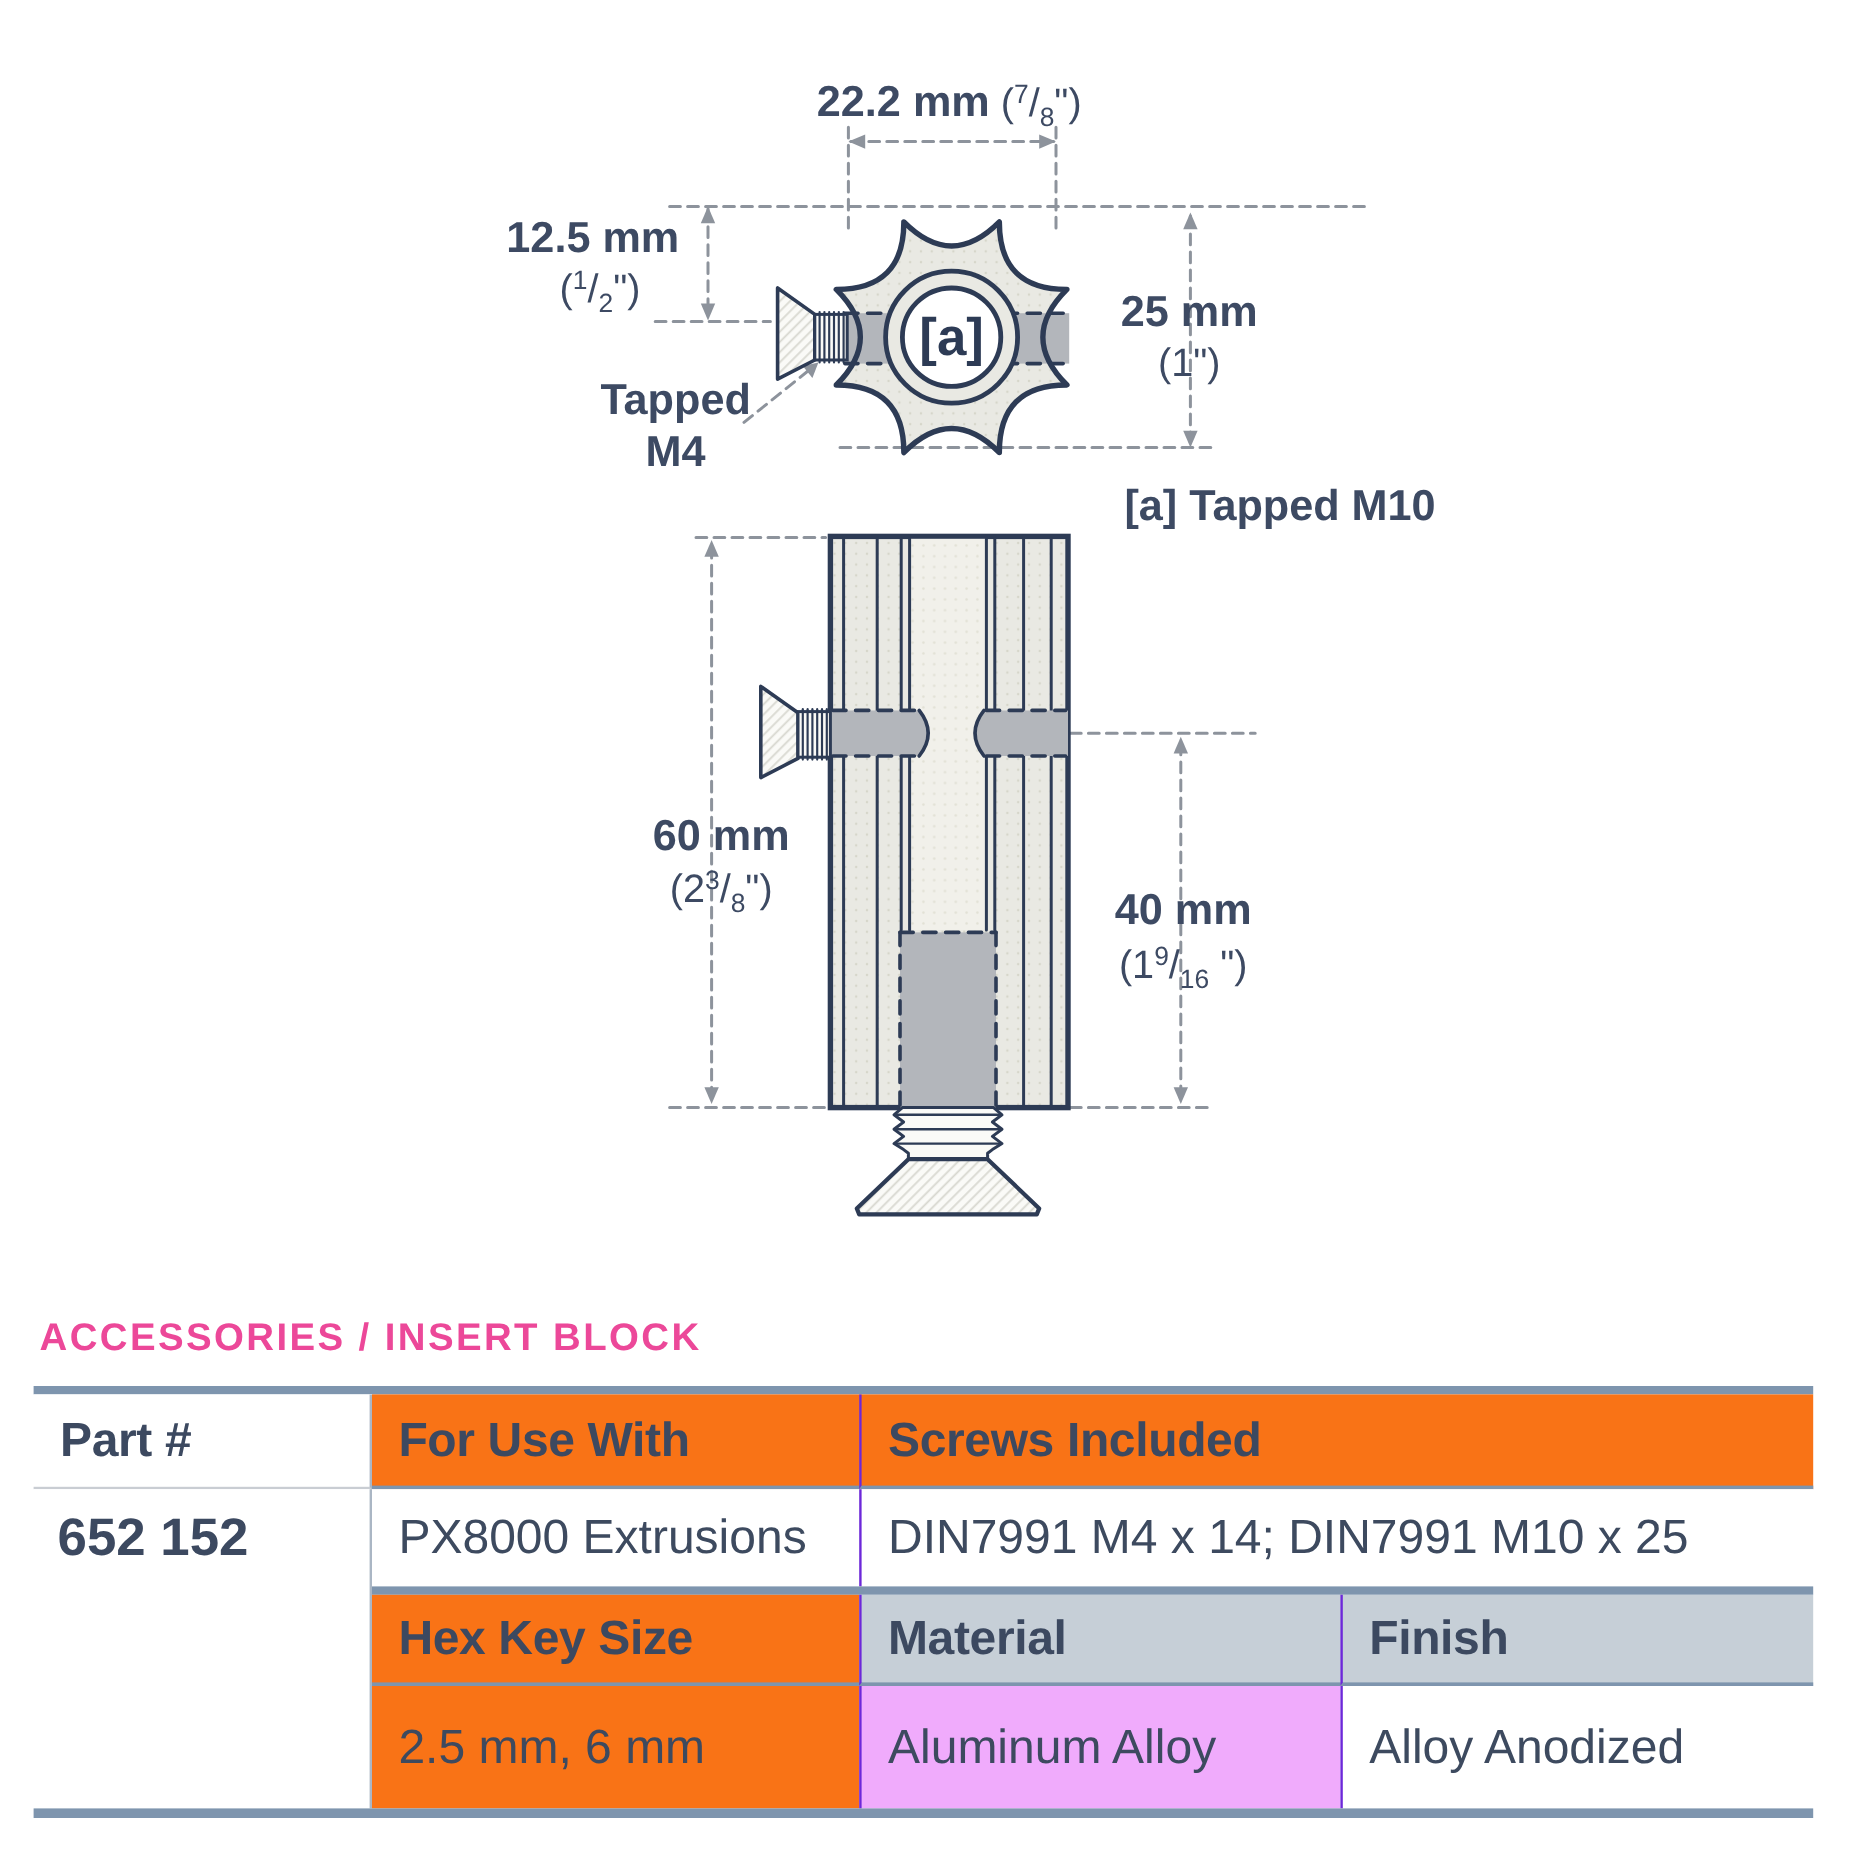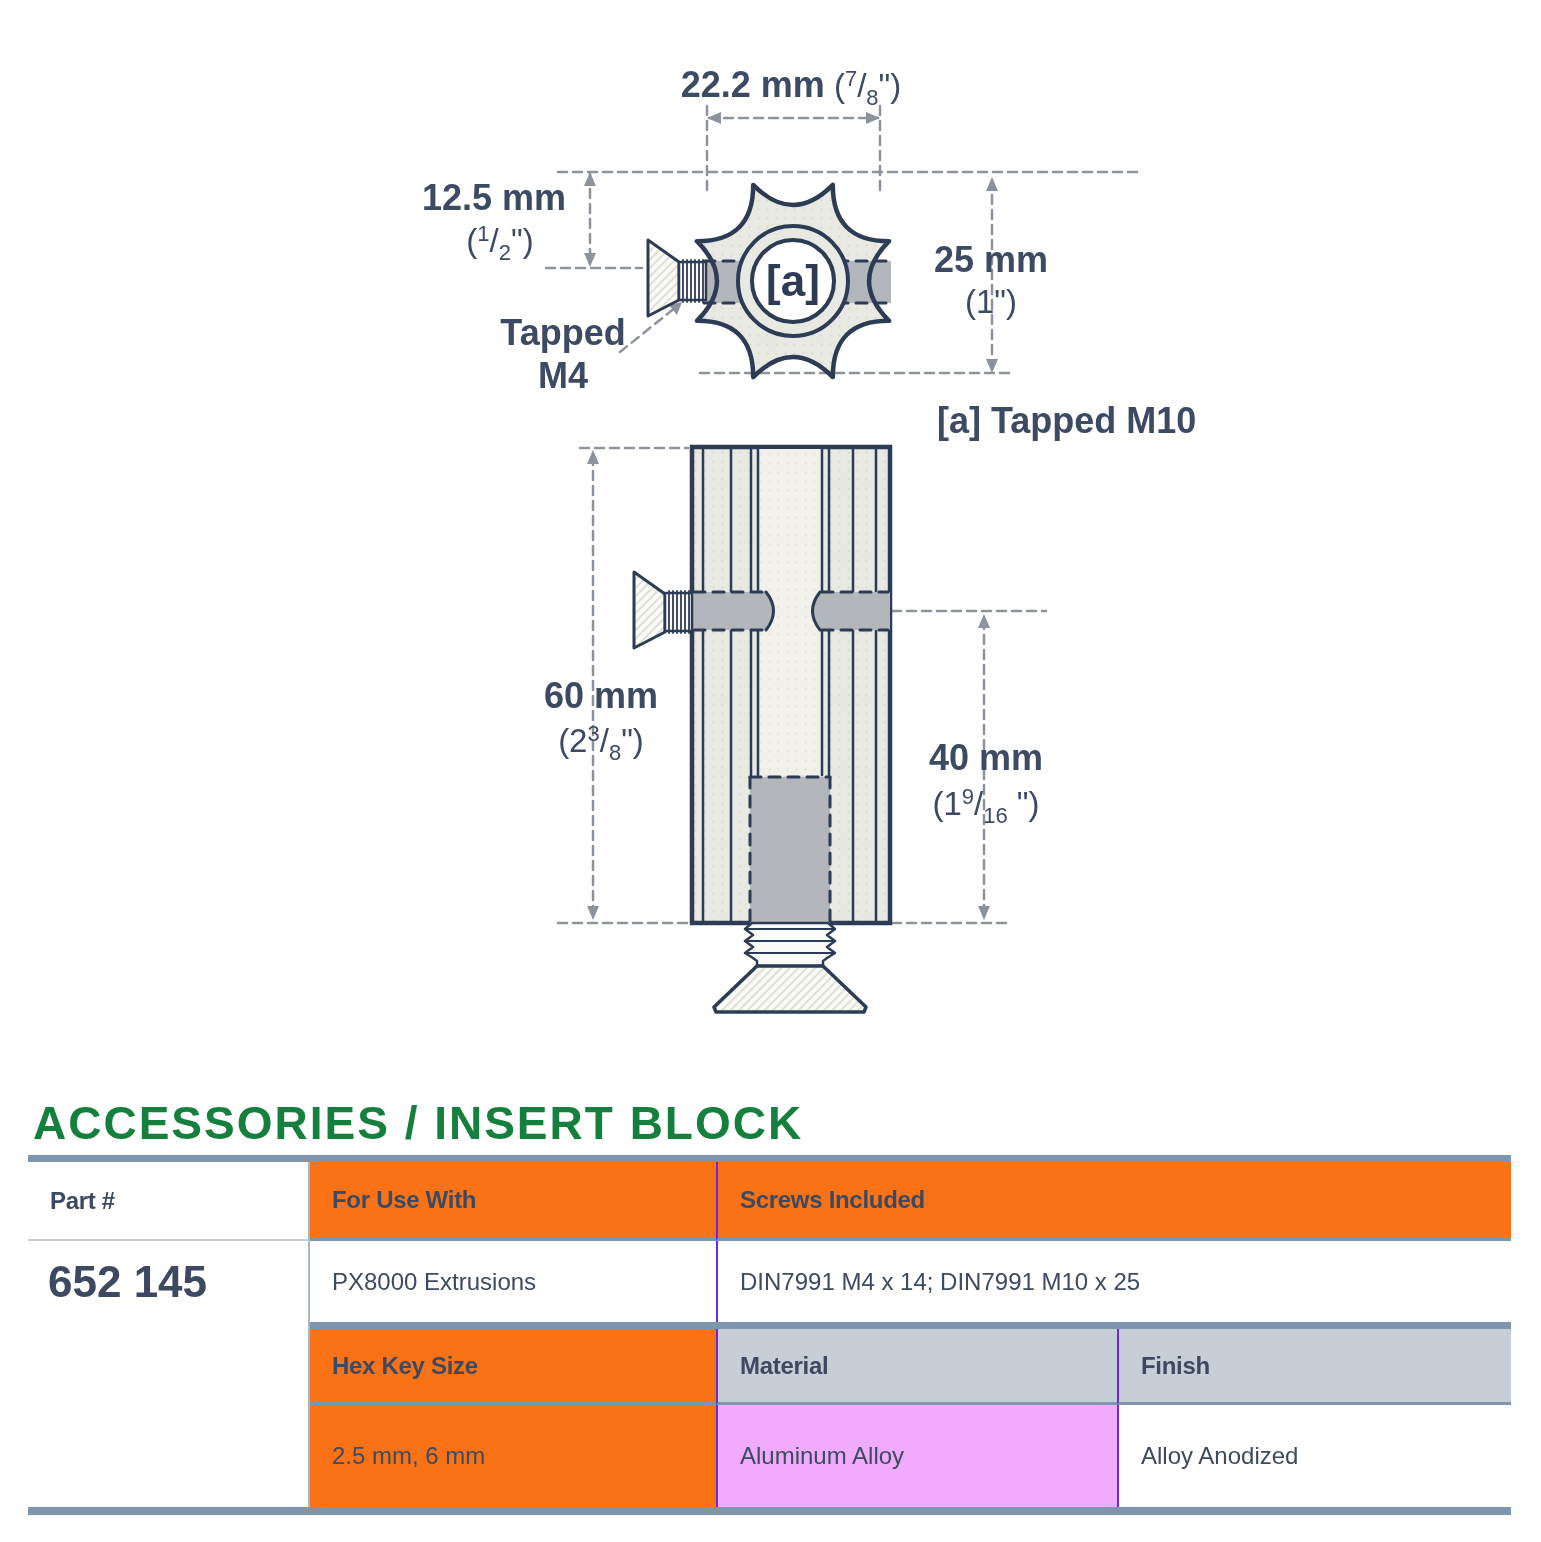--- a/index.html
+++ b/index.html
@@ -3,27 +3,27 @@
 <meta charset="utf-8">
 <style>
   html,body{margin:0;padding:0;background:#ffffff;}
   #page{position:relative;width:1541px;height:1542px;background:#fff;overflow:hidden;
         font-family:"Liberation Sans","DejaVu Sans",sans-serif;color:#3d4a5f;}
   svg text{font-family:"Liberation Sans","DejaVu Sans",sans-serif;}
   .dt{font-weight:bold;font-size:36px;fill:#3d4a63;}
   .dr{font-weight:normal;font-size:33px;fill:#3d4a63;}
   .fr{font-weight:normal;font-size:22px;fill:#3d4a63;}
   .center-mark{font-weight:bold;font-size:44px;fill:#2d3b55;}
-  #section-title{position:absolute;left:33px;top:1096px;font-size:46px;font-weight:bold;
-        color:#15803d;letter-spacing:2px;white-space:nowrap;}
+  #section-title{position:absolute;left:33px;top:1096px;font-size:32px;font-weight:bold;
+        color:#ec4899;letter-spacing:2px;white-space:nowrap;}
   .spec{position:absolute;left:28px;top:1155px;width:1483px;display:grid;
         grid-template-columns:282px 406px 401px 394px;
         grid-template-rows:7px 79px 81px 7px 76px 102px 8px;}
   .bar{background:#7e95ae;}
-  .cell{display:flex;align-items:center;padding-left:22px;font-size:24px;box-sizing:border-box;}
+  .cell{display:flex;align-items:center;padding-left:22px;font-size:40px;box-sizing:border-box;}
   .hdr{font-weight:bold;letter-spacing:-0.3px;color:#3c4960;}
   .val{font-weight:normal;color:#3d4a5f;}
   .green{background:#f97316;}
   .grayblue{background:#c6cfd7;}
   .bl{border-left:2px solid #6d28d9;}
   .br{border-right:2px solid #aab6c4;}
   .bb-blue{border-bottom:3px solid #7e95ae;}
   .bb-lt{border-bottom:2px solid #c9cdd3;}
   .partnum{display:block;padding:16px 0 0 20px;font-size:44px;font-weight:bold;color:#3c4960;box-sizing:border-box;}
 </style>
@@ -186,21 +186,21 @@
 
   <div id="section-title">ACCESSORIES / INSERT BLOCK</div>
 
   <div class="spec">
     <div class="bar" style="grid-area:1/1/2/5"></div>
 
     <div class="cell hdr br bb-lt" style="grid-area:2/1/3/2;background:#fff">Part #</div>
     <div class="cell hdr green bb-blue" style="grid-area:2/2/3/3">For Use With</div>
     <div class="cell hdr green bl bb-blue" style="grid-area:2/3/3/5">Screws Included</div>
 
-    <div class="partnum br" style="grid-area:3/1/7/2;background:#fff">652 145</div>
+    <div class="partnum br" style="grid-area:3/1/7/2;background:#fff">652 152</div>
     <div class="cell val" style="grid-area:3/2/4/3;background:#fff">PX8000 Extrusions</div>
     <div class="cell val bl" style="grid-area:3/3/4/5;background:#fff">DIN7991 M4 x 14; DIN7991 M10 x 25</div>
 
     <div class="bar" style="grid-area:4/2/5/5"></div>
 
     <div class="cell hdr green bb-blue" style="grid-area:5/2/6/3">Hex Key Size</div>
     <div class="cell hdr grayblue bl bb-blue" style="grid-area:5/3/6/4">Material</div>
     <div class="cell hdr grayblue bl bb-blue" style="grid-area:5/4/6/5">Finish</div>
 
     <div class="cell val" style="grid-area:6/2/7/3;background:#f97316">2.5 mm, 6 mm</div>

